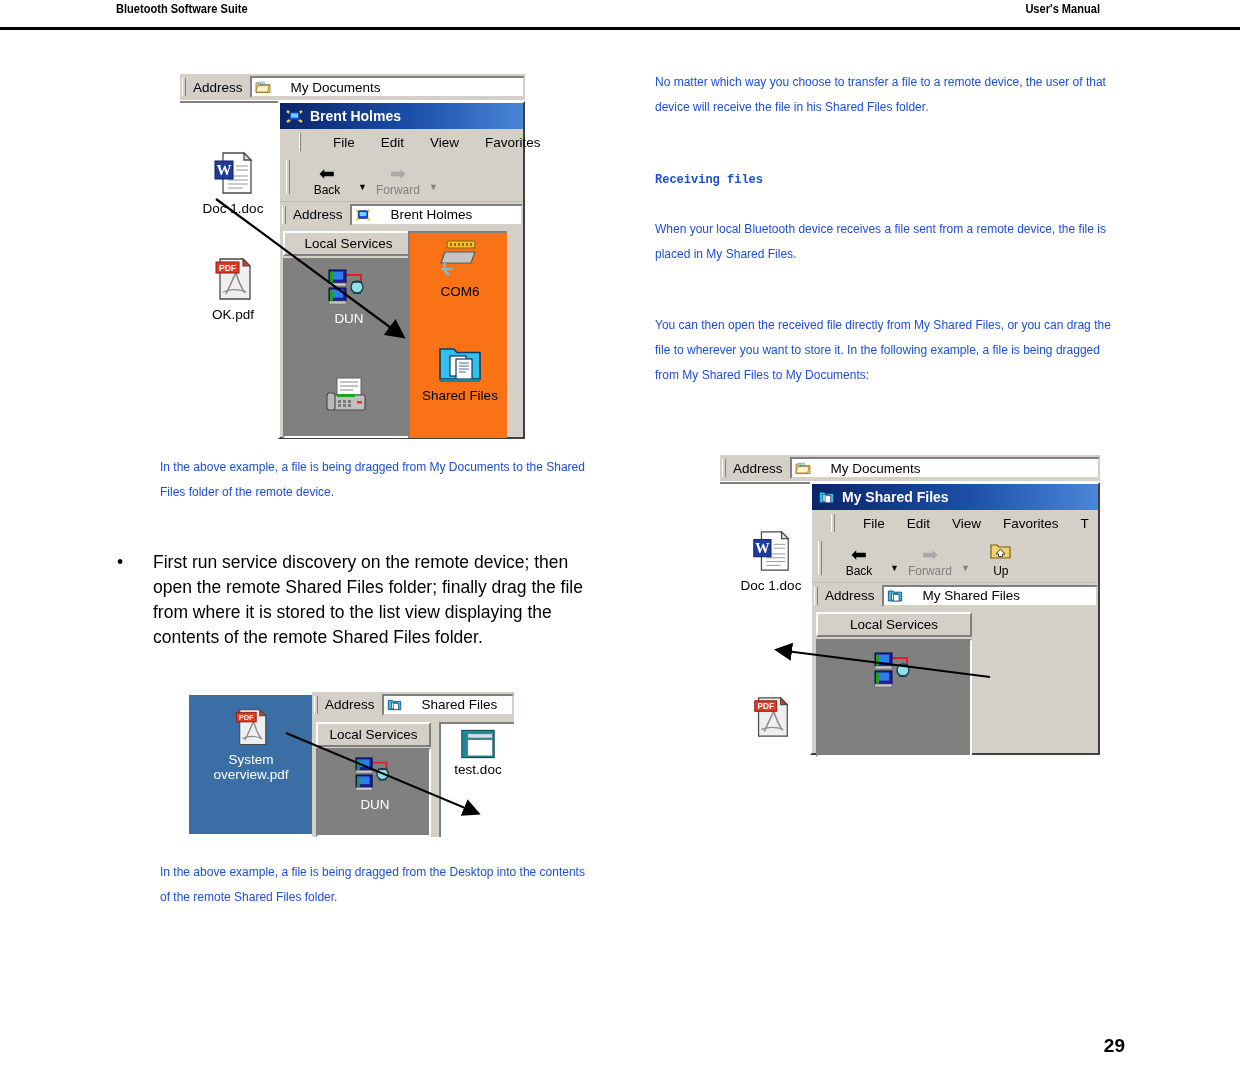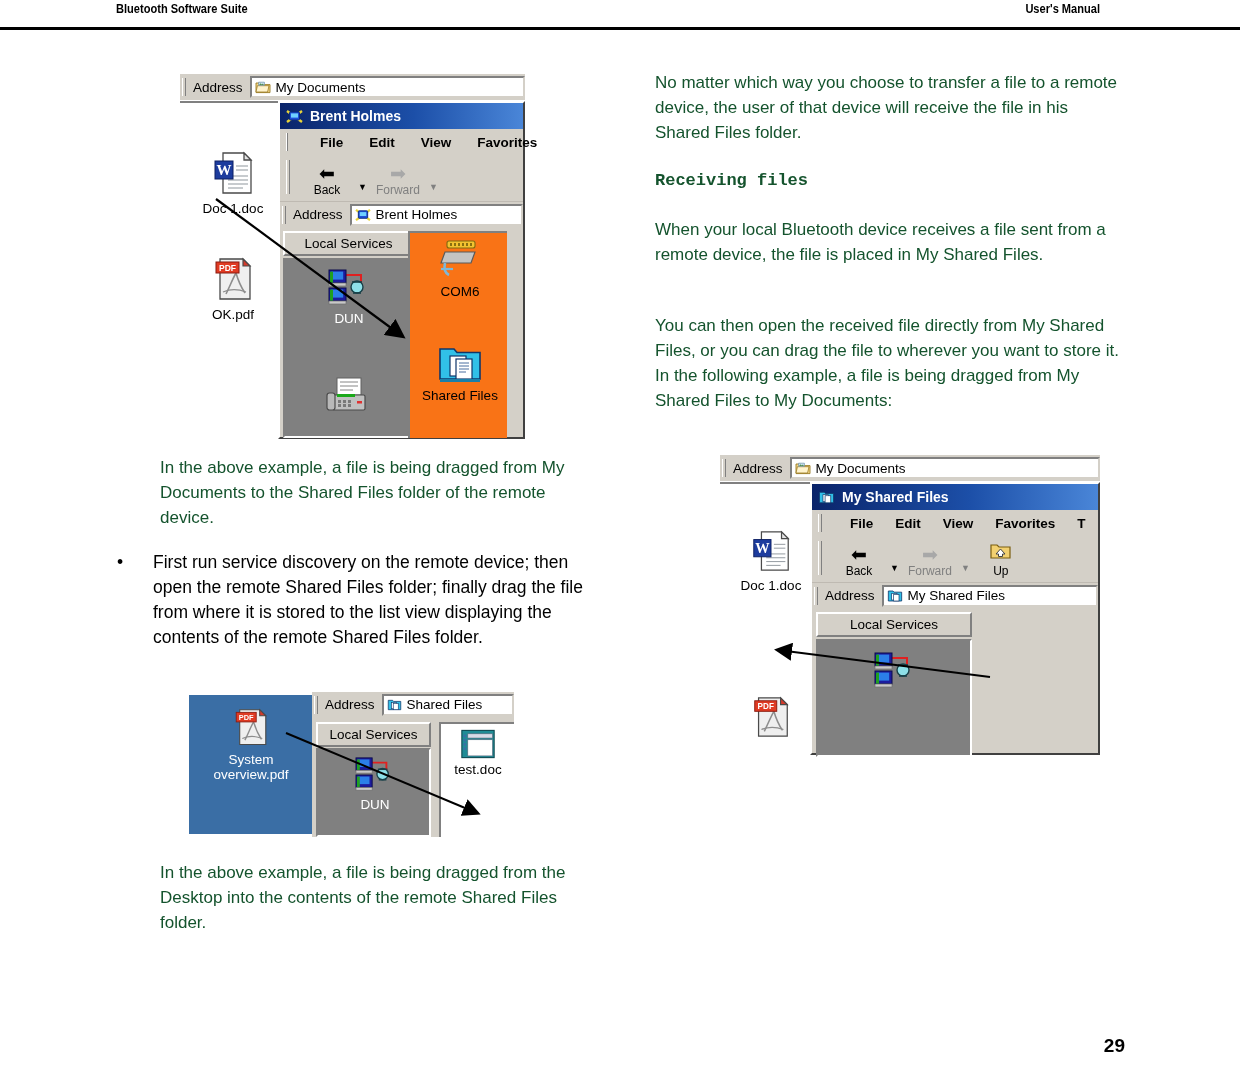--- a/index.html
+++ b/index.html
@@ -36,23 +36,23 @@
     position:absolute; left:0; top:27px; width:1240px; height:3px;
     background:#000;
   }
 
   
   .col { position:absolute; }
   #left-col  { left:0px;   top:60px; width:620px; height:950px; }
   #right-col { left:620px; top:60px; width:620px; height:950px; }
 
   .para {
-    font-size:17px;
+    font-size:12px;
     line-height:25px;
-    color:#14532d;
+    color:#1d4ed8;
     white-space:pre-line;
   }
   .para.bold { font-weight:bold;font-family:Liberation Mono, monospace; }
 
   .bullet-row { display:flex; }
   .bullet-dot {
     width:36px; flex:0 0 36px; text-align:left;
     font-size:17.5px; line-height:25px;
   }
   .bullet-text { flex:1 1 auto; font-size:17.5px; line-height:25px; white-space:pre-line; }
@@ -68,32 +68,31 @@
     font-size:13.5px;
     color:#000;
     padding-left:2px;
   }
   .addrbar .grip {
     width:4px; height:18px; margin-right:4px;
     border-left:1px solid #fff; border-right:1px solid #808080;
   }
   .addrbar .lbl { padding:0 7px 0 3px; }
   .addrbox {
-    display:flex; align-items:center; gap:5px;
+    display:flex; align-items:center; gap:20px;
     background:#fff; height:22px; padding:0 6px 0 3px;
     border:2px solid; border-color:#808080 #d4d0c8 #d4d0c8 #808080;
     flex:1 1 auto; font-size:13.5px; white-space:nowrap;
   }
 
   
   .menubar {
     display:flex; align-items:center; gap:26px;
     background:#d4d0c8; height:26px; font-size:13.5px;
-    padding-left:16px;
-    font-weight:bold;
+    padding-left:29px;
   }
   .menubar .grip { width:4px; height:18px; margin-left:-10px; margin-right:6px;
     border-left:1px solid #fff; border-right:1px solid #808080; }
 
   
   .titlebar {
     display:flex; align-items:center; gap:7px;
     height:26px; padding:0 6px;
     background:linear-gradient(to right,#0a246a 0%,#1c4fa8 55%,#4a86d8 100%);
     color:#fff; font-weight:bold; font-size:14px;

